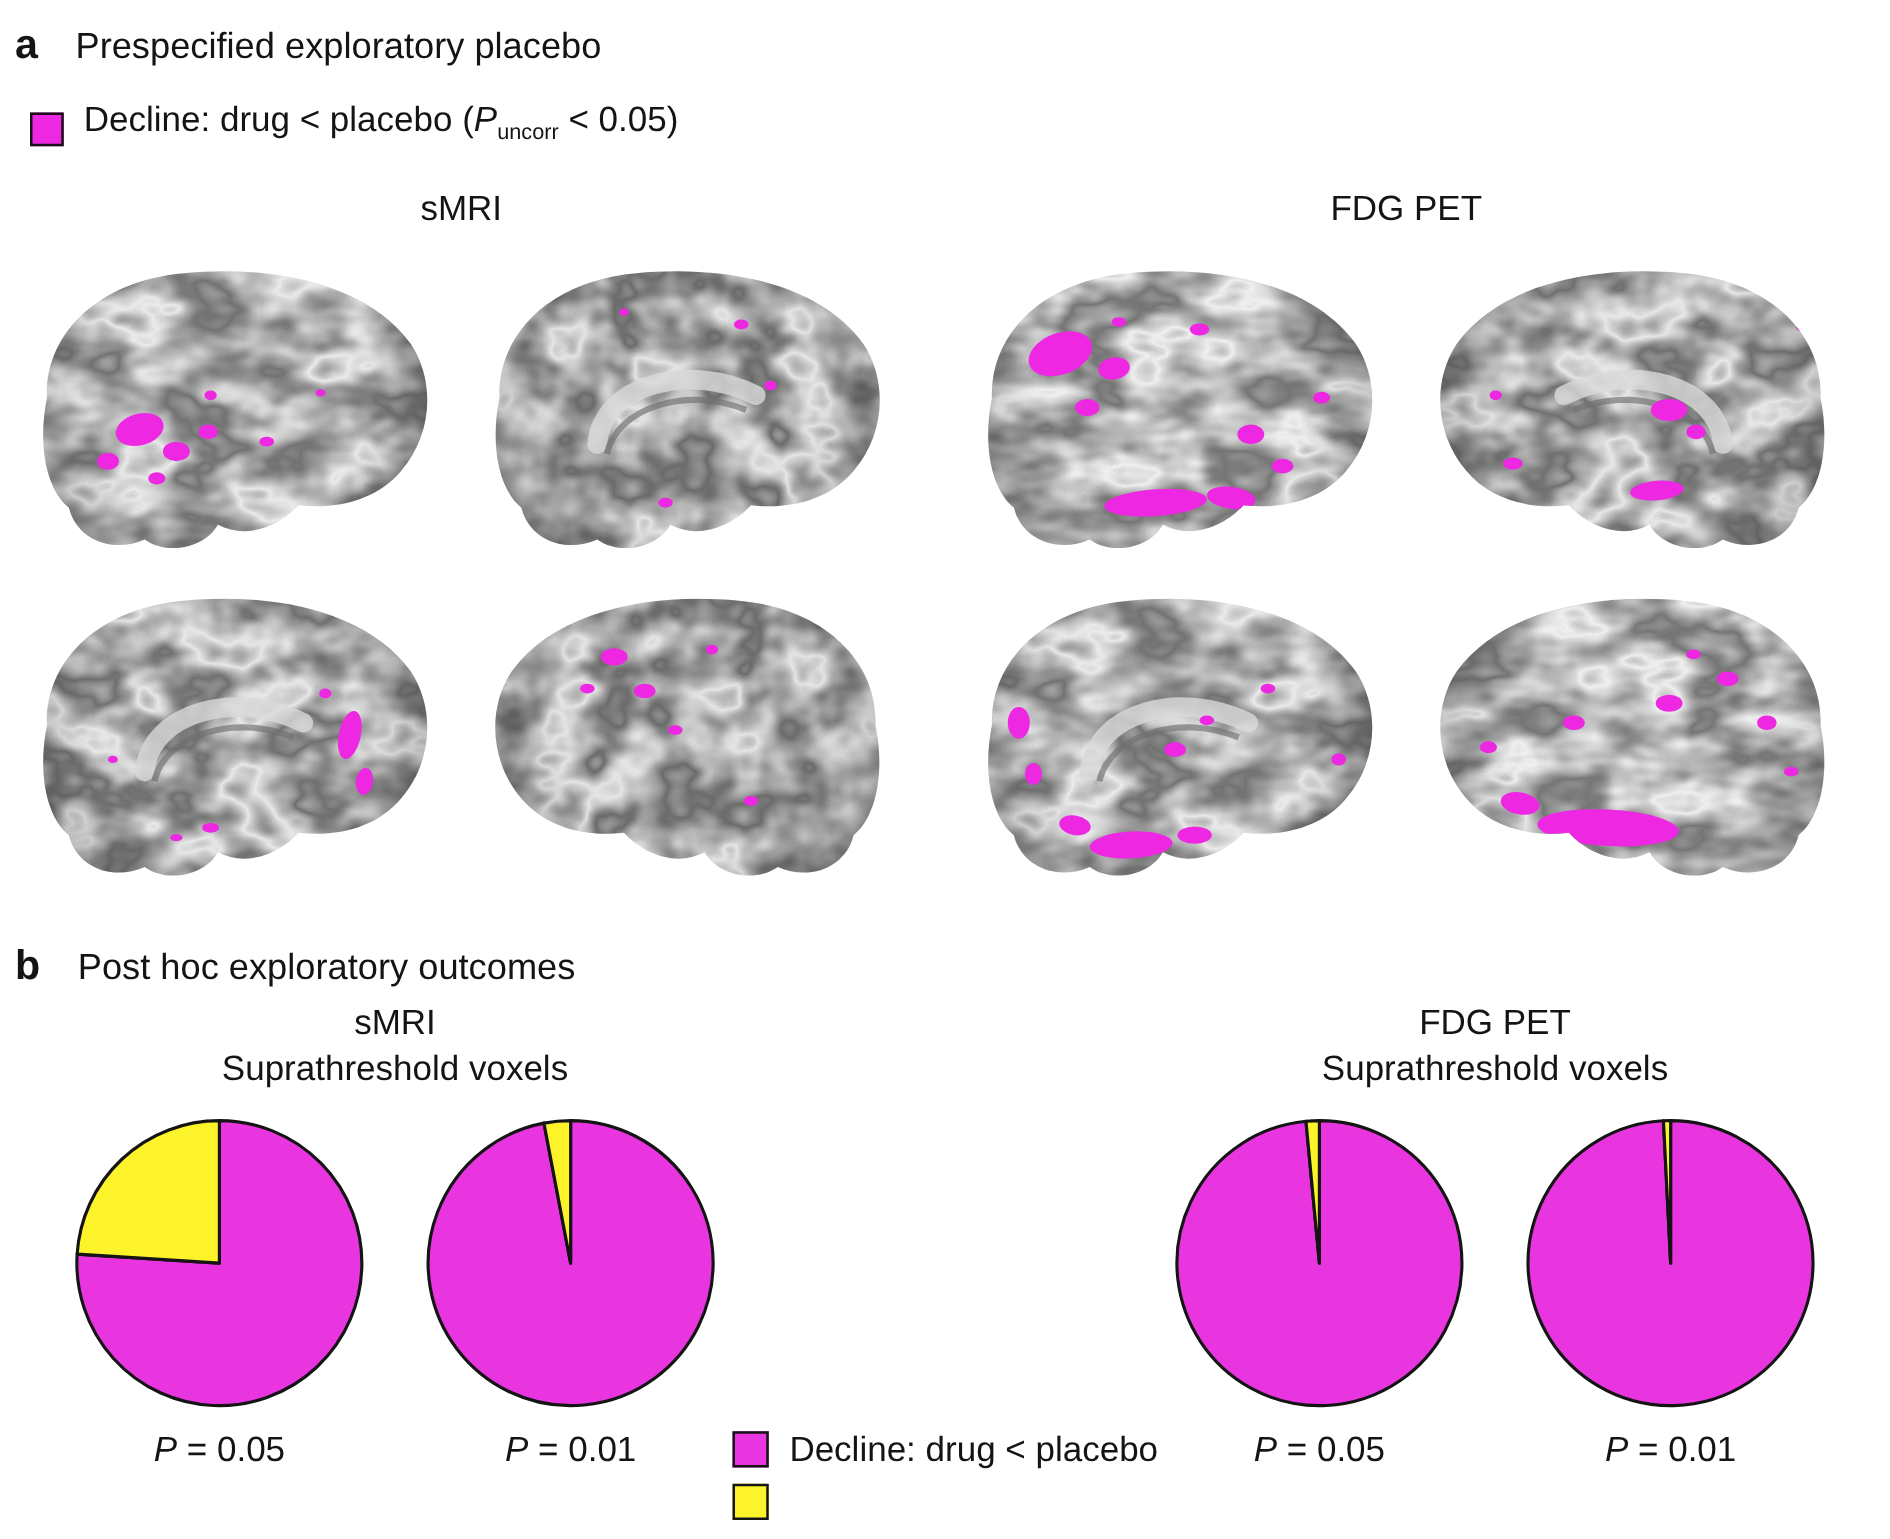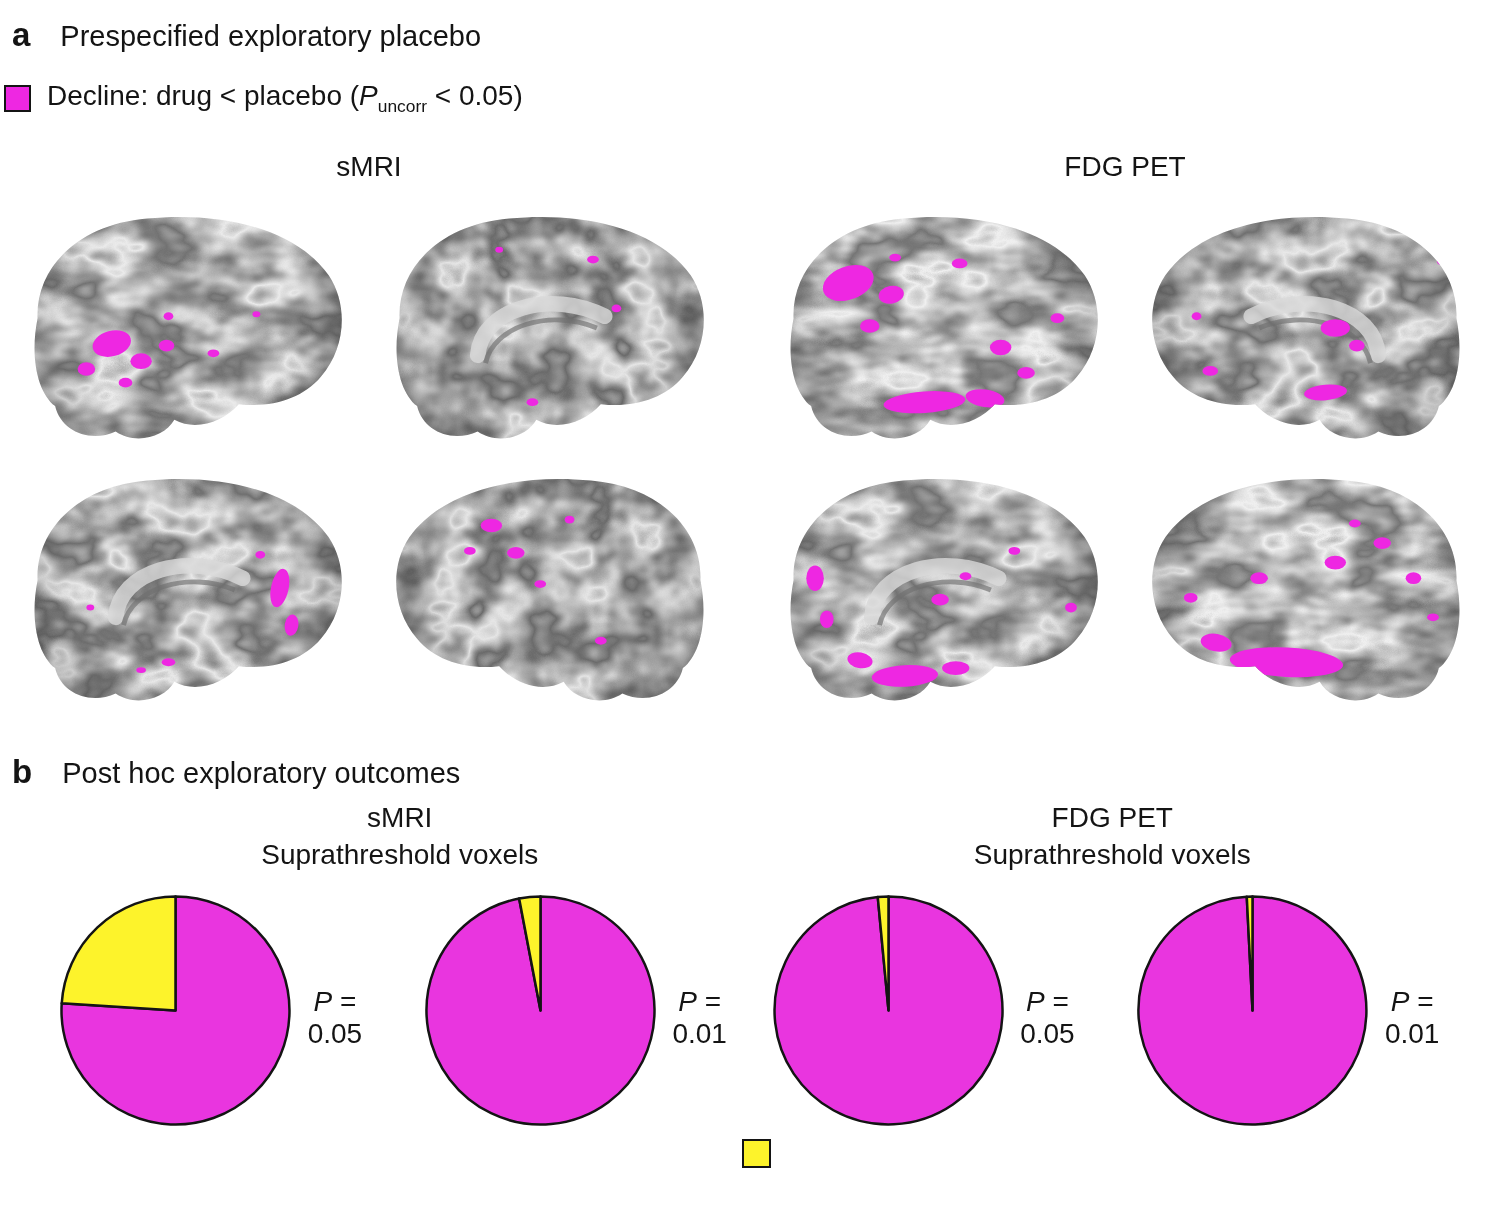--- a/index.html
+++ b/index.html
@@ -4,36 +4,36 @@
 <style>
   * { margin:0; padding:0; box-sizing:border-box; }
   body { background:#ffffff; }
   .figure {
     position:relative; width:1512px; height:1231px; background:#fff;
     font-family:"Liberation Sans", sans-serif; color:#141414; overflow:hidden;
   }
   .panel-header { display:flex; align-items:baseline; gap:30px; padding:16px 0 0 12px; }
   .panel-letter { font-weight:700; font-size:33px; }
   .panel-title { font-size:29px; }
-  .legend-a { display:flex; align-items:center; gap:16px; margin:26px 0 0 4px; font-size:28px; }
+  .legend-a { display:flex; align-items:flex-end; gap:16px; margin:26px 0 0 24px; font-size:28px; }
   .swatch { display:inline-block; border:2.5px solid #141414; }
   .swatch.lg { width:27px; height:27px; }
   .legend-a sub { font-size:0.62em; }
   .col-headers-row { display:flex; gap:46px; padding:0 14px; margin-top:34px; }
   .modality { width:710px; }
   .mod-header { text-align:center; font-size:28px; margin-bottom:16px; }
   .grid2x2 { display:grid; grid-template-columns:repeat(2,348px); gap:8px 14px; justify-content:center; }
   .brain { width:348px; height:254px; display:block; }
   .mag { fill:var(--magenta,#ee27e2); }
   .panel-b { margin-top:22px; }
   .pies-row { display:flex; justify-content:space-between; align-items:flex-start; padding:0 58px; margin-top:8px; }
   .pie-group { text-align:center; }
   .group-title, .group-sub { font-size:28px; line-height:37px; }
   .pies { display:flex; gap:46px; margin-top:20px; }
-  .pie-block { display:flex; align-items:center; }
+  .pie-block { display:flex; flex-direction:column; align-items:center; }
   .pie { width:235px; height:235px; }
   .pie-label { margin-top:16px; font-size:28px; }
   .legend-b { align-self:flex-end; display:flex; flex-direction:column; gap:11px; transform:translateY(40px); }
   .legend-b-item { display:flex; align-items:center; gap:17px; font-size:28px; }
   .swatch.sm { width:29px; height:29px; flex:0 0 29px; }
 </style>
 </head>
 <body>
 
 <svg width="0" height="0" style="position:absolute" aria-hidden="true">
@@ -265,20 +265,24 @@
                   <path d="M 117.5 117.5 L 117.50 3.50 A 114 114 0 1 1 96.14 5.52 Z" fill="#e935df" stroke="#141414" stroke-width="2.5" stroke-linejoin="round"></path>
                   <path d="M 117.5 117.5 L 96.14 5.52 A 114 114 0 0 1 117.50 3.50 Z" fill="#fdf32b" stroke="#141414" stroke-width="2.5" stroke-linejoin="round"></path>
                 </svg></div>
             <div class="pie-label"><i>P</i><span> = 0.01</span></div>
           </div>
         </div>
       </div>
 
       <div class="legend-b">
         <div class="legend-b-item">
+          <span class="swatch sm" style="background-color: rgb(233, 53, 223);"></span>
+          <span>Decline: drug &lt; placebo</span>
+        </div>
+        <div class="legend-b-item">
           <span class="swatch sm" style="background-color: rgb(253, 243, 43);"></span>
         </div>
       </div>
 
       <div class="pie-group">
         <div class="group-title">FDG PET</div>
         <div class="group-sub">Suprathreshold voxels</div>
         <div class="pies">
           <div class="pie-block">
             <div class="pie"><svg viewBox="0 0 235 235" width="235" height="235">

